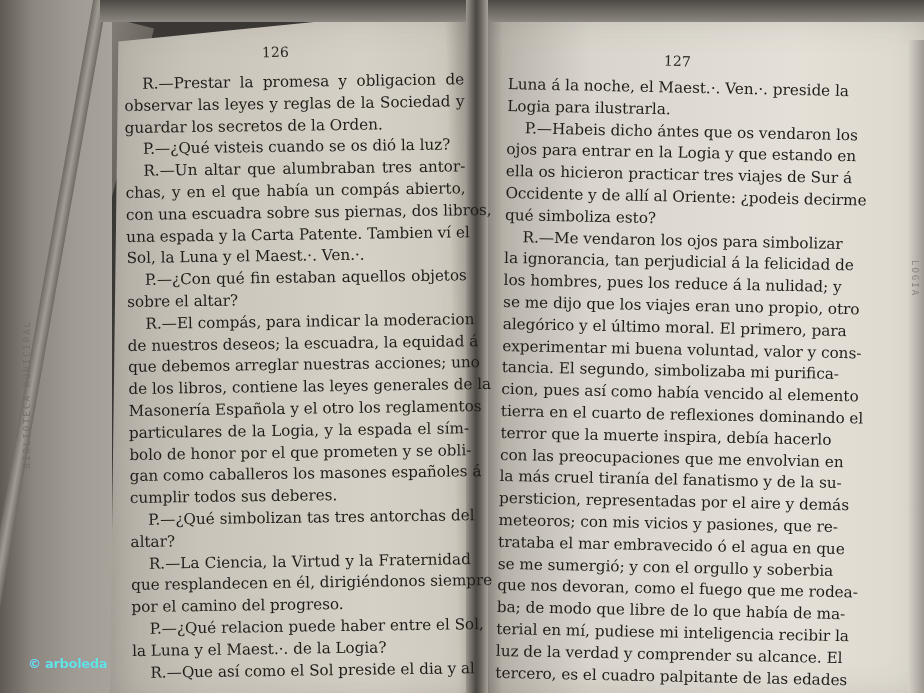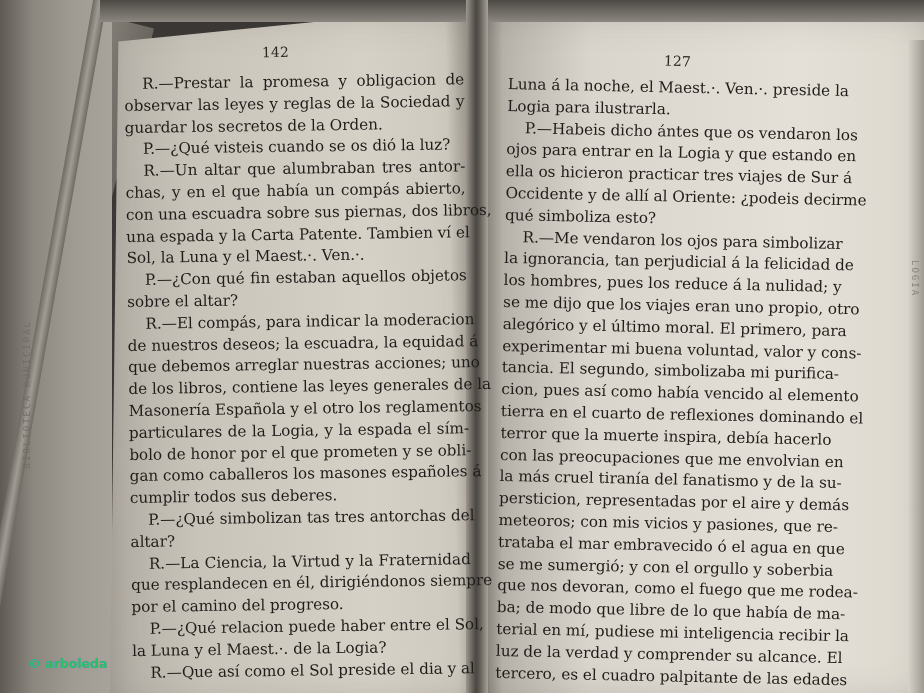--- a/index.html
+++ b/index.html
@@ -85,41 +85,41 @@
     left:508px; top:74px; width:330px;
     transform:rotate(1.2deg); transform-origin:top left;
   }
   .line { display:block; white-space:nowrap; text-align:justify; text-align-last:justify; }
   .line.last { text-align-last:left; }
   .line.indent { padding-left:18px; }
 
   .watermark {
     position:absolute; left:28px; top:656px;
     font-family:"DejaVu Sans", sans-serif; font-weight:bold; font-size:13px;
-    color:#22c55e; letter-spacing:-0.3px;
+    color:#5eead4; letter-spacing:-0.3px;
     text-shadow:0 0 1px #b45cff;
   }
 </style>
 </head>
 <body>
 
 <div class="scene">
   <div class="cover-back"></div>
   <div class="spine-left"></div>
   <div class="spine-left-edge"></div>
   <div class="spine-label-left">BIBLIOTECA MUNICIPAL</div>
 
   <div class="page page-right"></div>
   <div class="page page-left"></div>
   <div class="cover-top"></div>
   <div class="gutter"></div>
   <div class="right-edge"></div>
   <div class="spine-label-right">LOGIA</div>
 
-  <div class="page-number pn-left">142</div>
+  <div class="page-number pn-left">126</div>
   <div class="page-number pn-right">127</div>
 
   <div class="text-block text-left" id="left-text">
       <span class="line indent">R.—Prestar la promesa y obligacion de</span>
       <span class="line">observar las leyes y reglas de la Sociedad y</span>
       <span class="line last">guardar los secretos de la Orden.</span>
       <span class="line indent last">P.—¿Qué visteis cuando se os dió la luz?</span>
       <span class="line indent">R.—Un altar que alumbraban tres antor-</span>
       <span class="line">chas, y en el que había un compás abierto,</span>
       <span class="line">con una escuadra sobre sus piernas, dos libros,</span>

